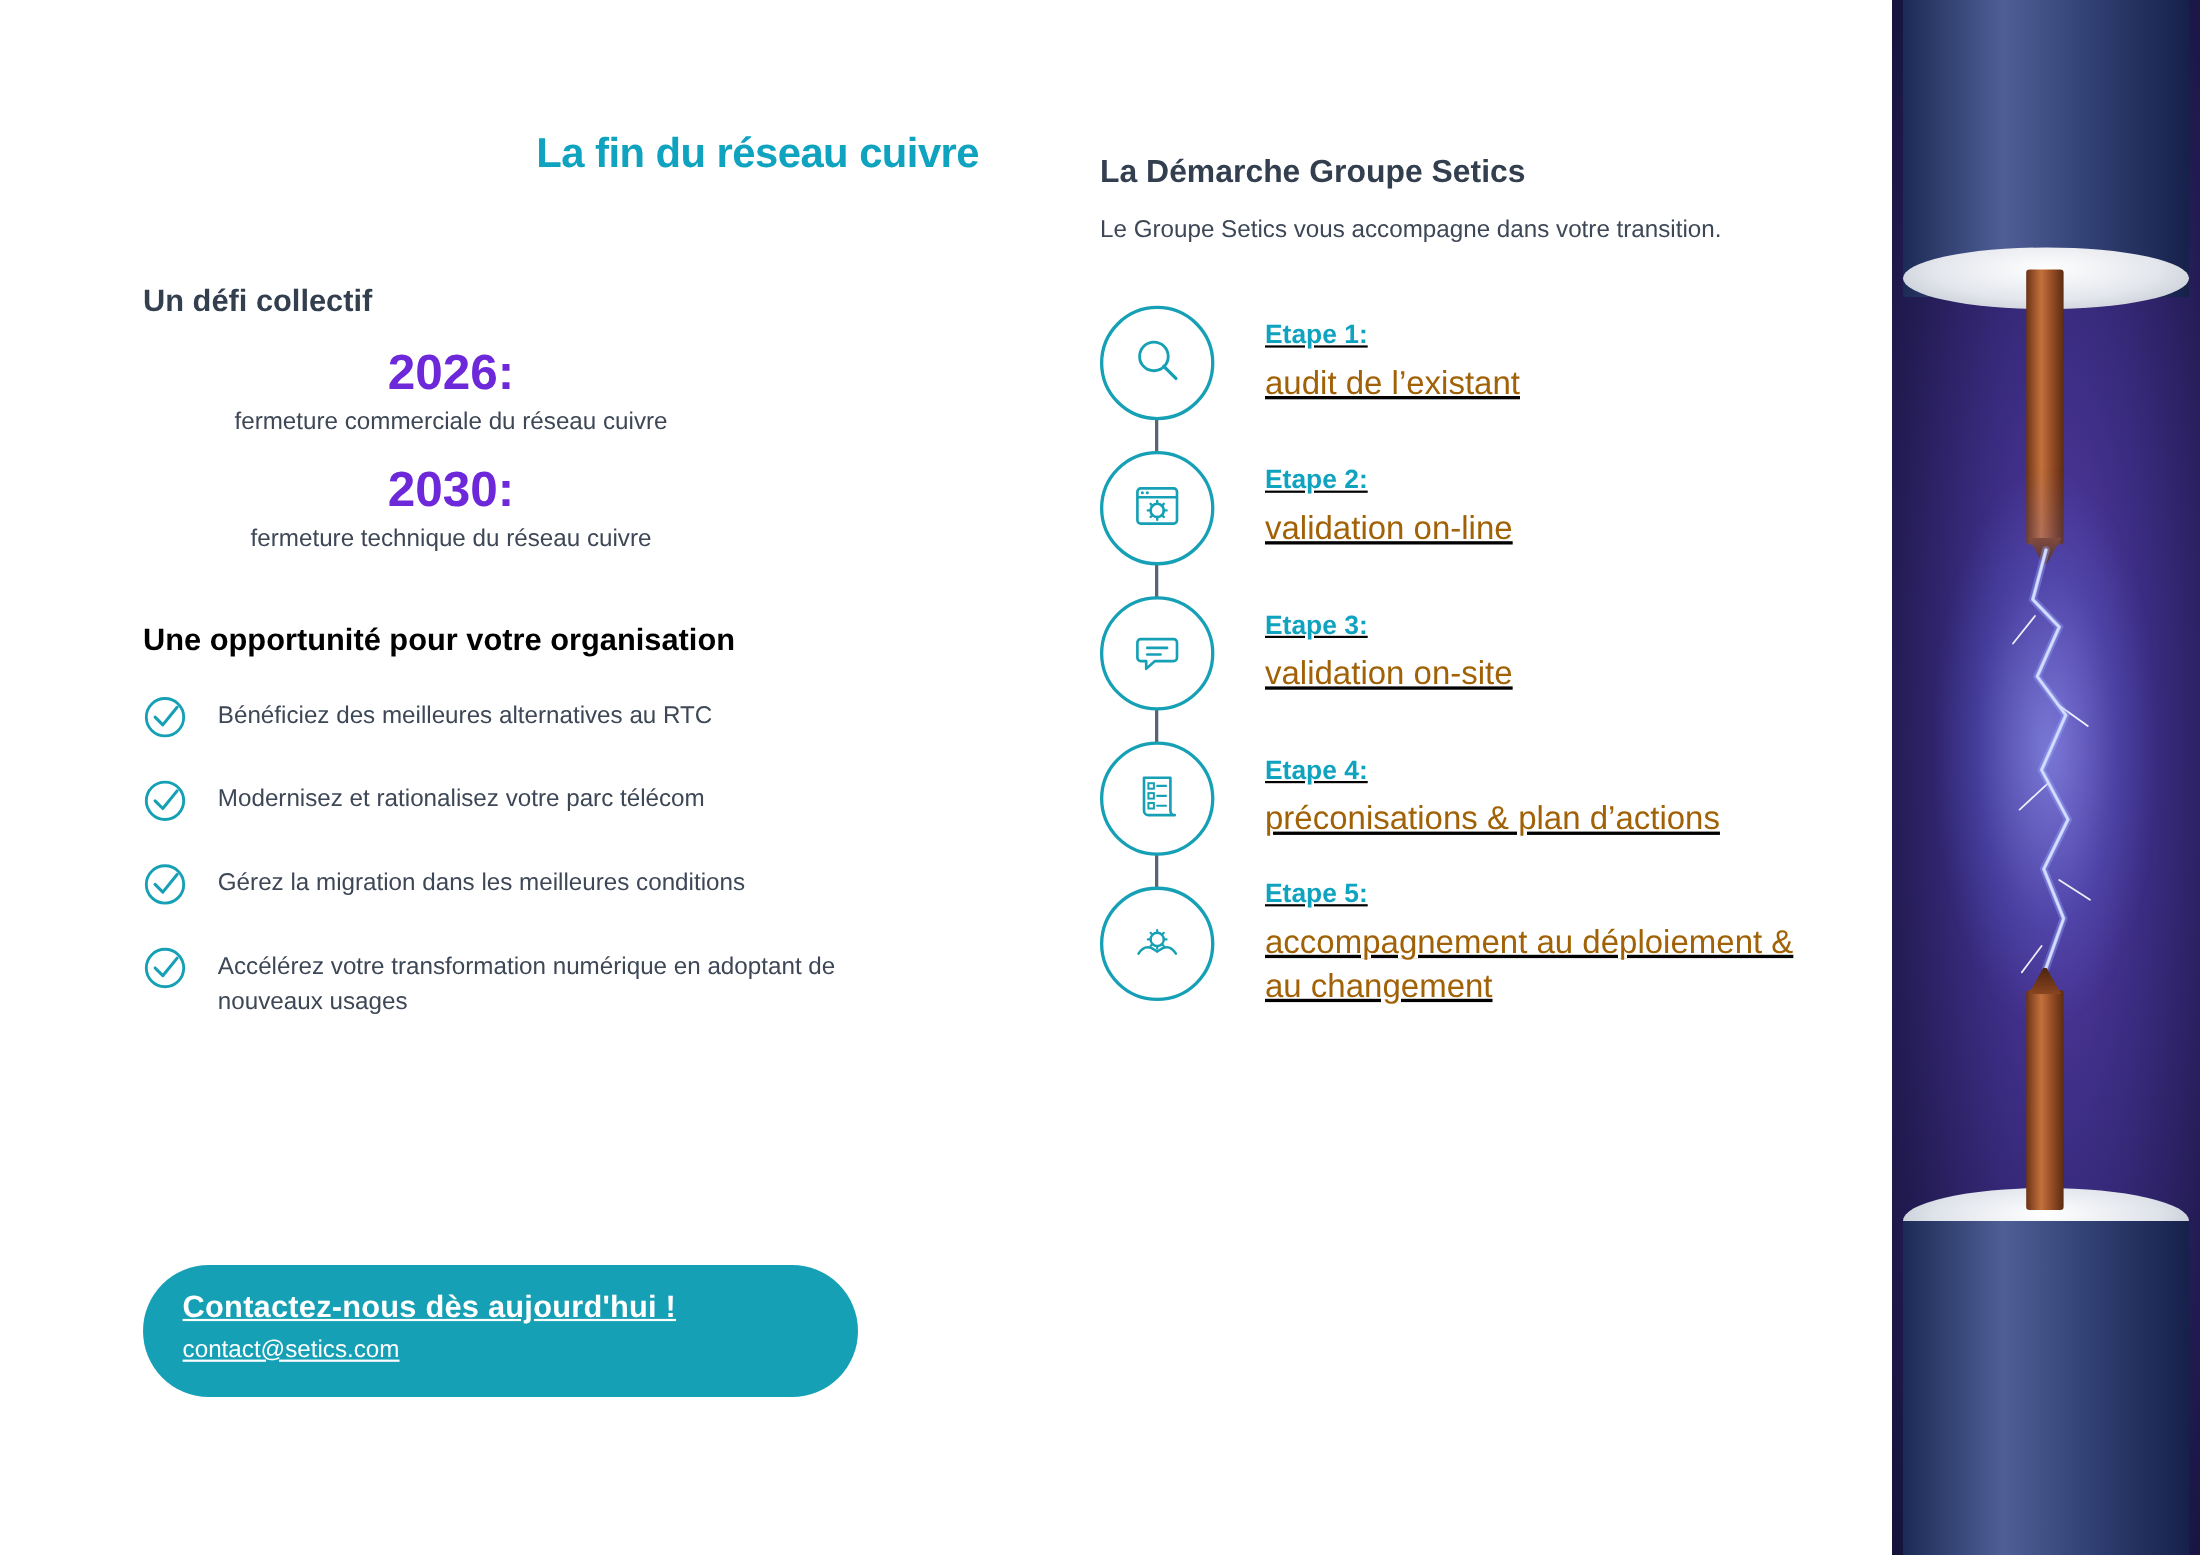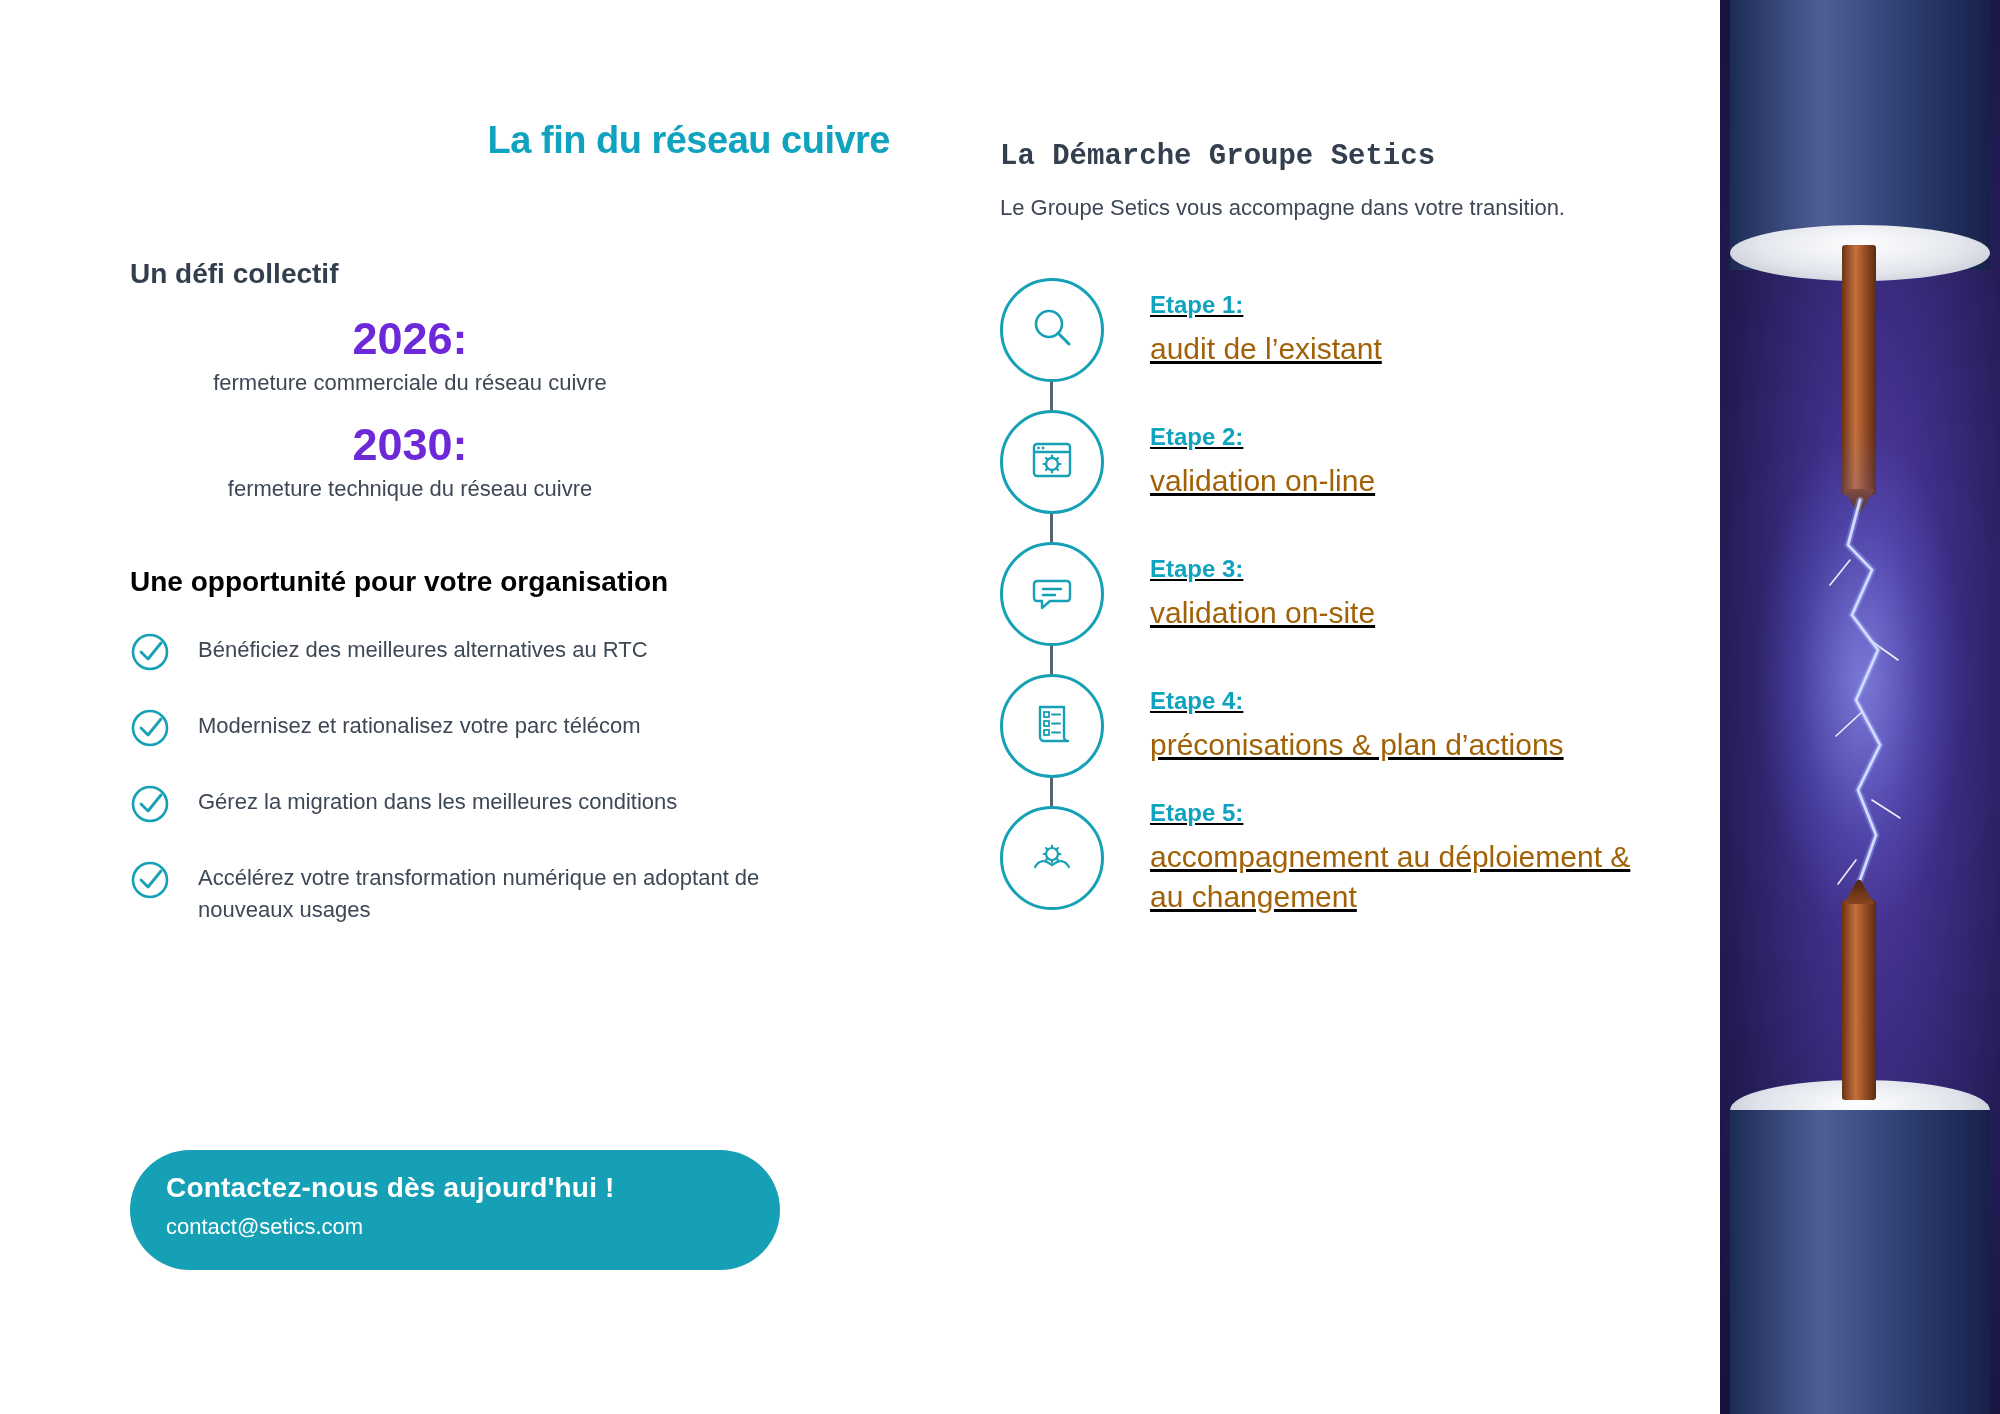--- a/index.html
+++ b/index.html
@@ -81,20 +81,21 @@
   .cta {
     position: absolute;
     left: 0px;
     top: 1030px;
     width: 650px;
     height: 120px;
     background: #16a0b5;
     border-radius: 60px;
     padding: 22px 36px 0 36px;
     color: #ffffff;
+    text-decoration: underline;
   }
   .cta-title {
     font-size: 28px;
     font-weight: bold;
     letter-spacing: 0.2px;
   }
   .cta-mail {
     font-size: 22px;
     margin-top: 10px;
     font-weight: 400;
@@ -104,21 +105,20 @@
   .mid-col {
     position: absolute;
     left: 1000px;
     top: 140px;
     width: 640px;
   }
   .mid-title {
     font-size: 29px;
     font-weight: bold;
     color: #333f4f;
-    font-family: Liberation Mono, monospace;
   }
   .mid-sub {
     font-size: 22px;
     color: #3d4756;
     margin-top: 18px;
     line-height: 1.5;
   }
 
   .steps { position: relative; margin-top: 40px; }
   .step {

